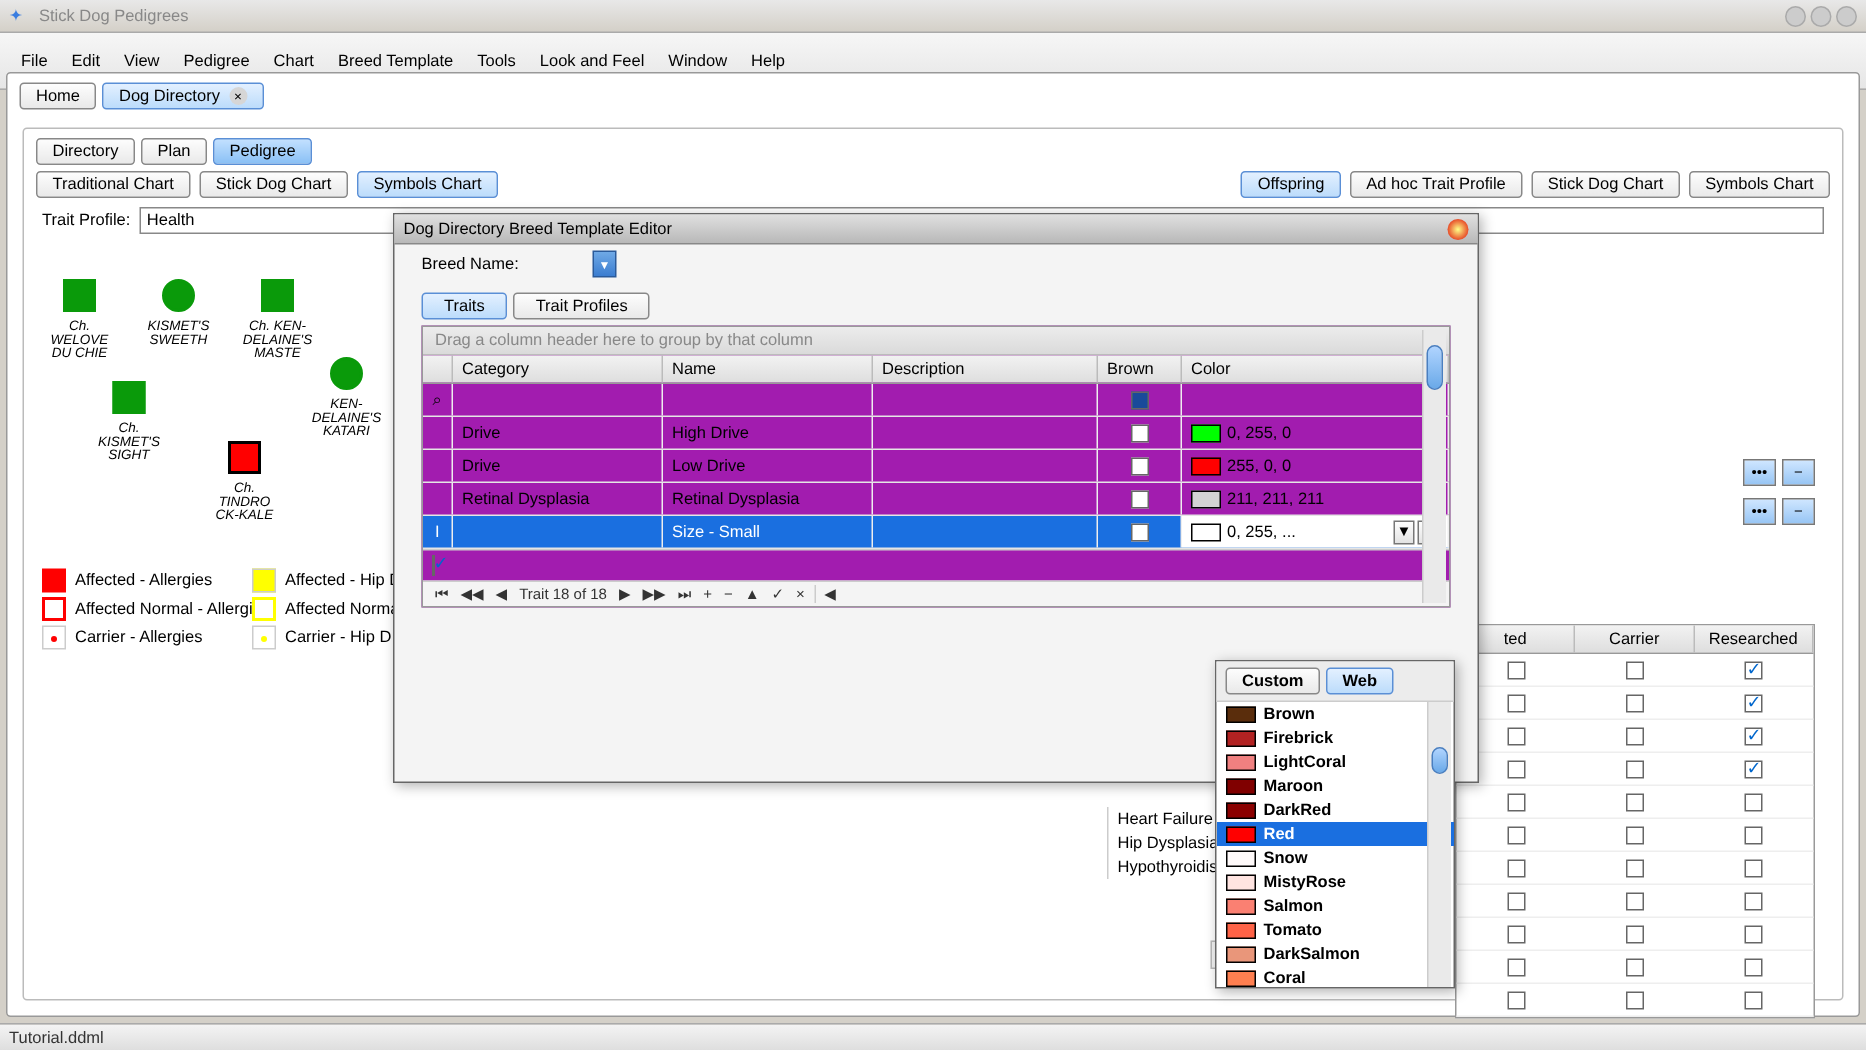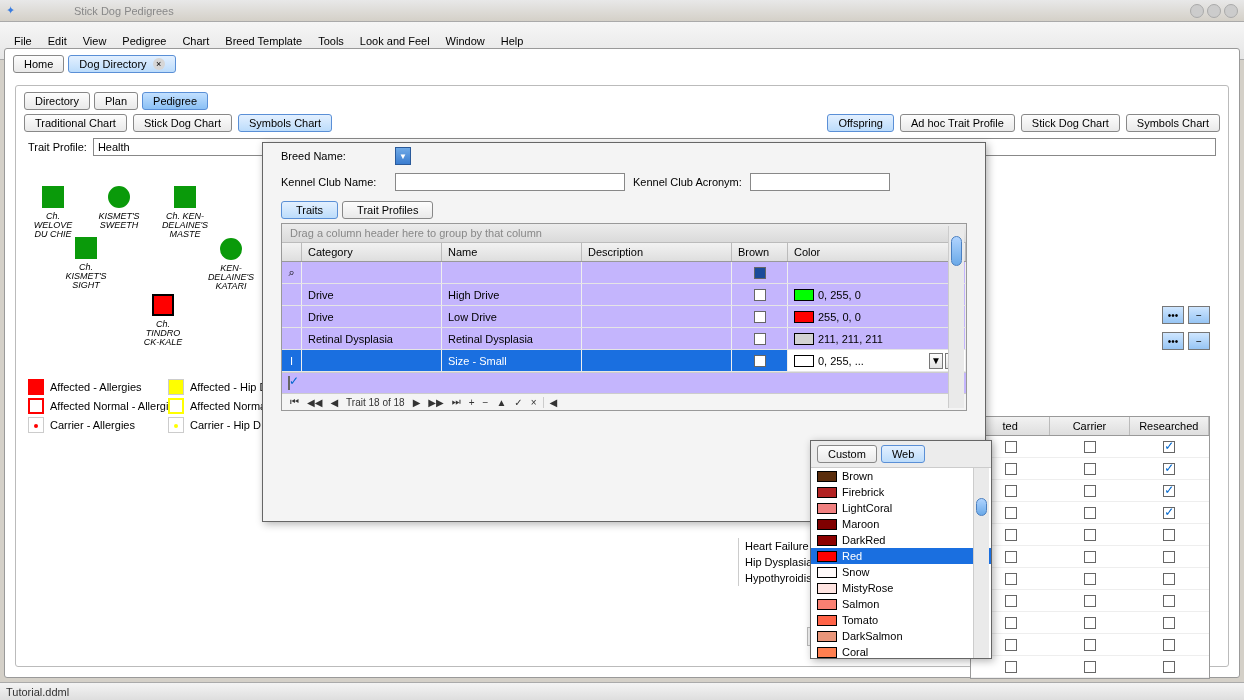--- a/index.html
+++ b/index.html
@@ -1,20 +1,20 @@
 <!DOCTYPE html>
 <html><head>
 <meta charset="utf-8">
 <style>
 * { box-sizing: border-box; margin: 0; padding: 0; font-family: Tahoma, sans-serif; font-size: 11px; }
 body { background: #d4d0c8; width: 1244px; height: 700px; overflow: hidden; position: relative; }
 
 .titlebar { height: 22px; background: linear-gradient(#e8e8e8,#d4d0c8); display: flex; align-items: center; padding: 0 6px; border-bottom: 1px solid #aaa; }
 .titlebar .app-icon { width: 14px; height: 14px; margin-right: 6px; color: #3a7de0; }
-.titlebar .title { color: #888; margin-left: 48px; }
+.titlebar .title { color: #888; }
 .titlebar .win-btns { margin-left: auto; display: flex; gap: 3px; }
 .titlebar .win-btn { width: 14px; height: 14px; border-radius: 50%; background: #ccc; border: 1px solid #aaa; }
 
 .menubar { height: 38px; background: linear-gradient(#f6f6f6,#e6e6e6); display: flex; align-items: center; padding: 0 6px; border-bottom: 1px solid #aaa; }
 .menubar .menu { padding: 2px 8px; cursor: default; }
 
 .outer { position: absolute; top: 44px; left: 0; right: 0; bottom: 18px; background: #fff; border: 1px solid #999; margin: 4px; border-radius: 3px; }
 .nav-tabs { display: flex; gap: 4px; padding: 6px 8px; }
 .tab { background: linear-gradient(#fdfdfd,#e9e9e9); border: 1px solid #888; border-radius: 3px; padding: 2px 10px; display: flex; align-items: center; gap: 6px; cursor: default; }
 .tab.active { background: linear-gradient(#e3f0ff,#bcdcfb); border-color: #5a8fd6; }
@@ -53,35 +53,35 @@
 
 .form-row { display:flex; align-items:center; padding:4px 18px; gap:8px; }
 .form-row label { width:106px; }
 .form-row input.txt { height:18px; border:1px solid #888; padding:0 4px; background:#fff; }
 .form-row input.wide { flex:1; }
 .dd-btn { width:16px; height:18px; background:linear-gradient(#6fa9e6,#3b7dd0); border:1px solid #2a5a9a; display:flex; align-items:center; justify-content:center; color:#fff; font-size:8px; }
 
 .inner-tabs { display:flex; gap:4px; padding:6px 18px 4px; }
 .inner-tabs .tab { padding:2px 14px; }
 
-.grid-panel { margin:0 18px 5px; border:1px solid #999; background:#c4b5fd; }
+.grid-panel { margin:0 18px 5px; border:1px solid #999; background:#a21caf; }
 .group-bar { background:linear-gradient(#ececec,#dadada); color:#888; padding:3px 8px; border-bottom:1px solid #bbb; }
 .grid-head { display:flex; background:linear-gradient(#f2f2f2,#dedede); border-bottom:1px solid #999; }
 .gh { border-right:1px solid #bbb; padding:3px 6px; }
 .grid-row { display:flex; border-bottom:1px solid #e5e5e5; height:22px; align-items:center; }
 .grid-row.sel { background:#1a6fe0; color:#fff; }
 .gc { border-right:1px solid #eee; padding:0 6px; display:flex; align-items:center; height:100%; white-space:nowrap; overflow:hidden; }
 .cbox { width:12px; height:12px; border:1px solid #666; background:#fff; display:inline-block; }
 .color-swatch { width:20px; height:12px; border:1px solid #000; display:inline-block; margin-right:4px; }
 
 .nav-bar { display:flex; align-items:center; gap:4px; padding:2px 6px; border-top:1px solid #ccc; background:#f4f4f4; }
 .nav-bar .nb { padding:0 2px; color:#333; cursor:default; font-size:10px; }
 
 
-.color-picker { position:absolute; left:810px; top:440px; width:182px; background:#fff; border:1px solid #666; box-shadow:2px 2px 8px rgba(0,0,0,.3); z-index:50; }
+.color-picker { position:absolute; left:810px; top:440px; width:160px; background:#fff; border:1px solid #666; box-shadow:2px 2px 8px rgba(0,0,0,.3); z-index:50;font-weight:bold; }
 .cp-tabs { display:flex; gap:4px; padding:4px 6px; border-bottom:1px solid #ccc; background:#ececec;}
 .cp-list { max-height:190px; overflow-y:auto; }
 .cp-item { display:flex; align-items:center; gap:5px; padding:2px 6px; }
 .cp-item.sel { background:#1a6fe0; color:#fff; }
 .cp-sw { width:20px; height:11px; border:1px solid #000; }
 
 
 .rtable { position:absolute; right:18px; top:330px; width:240px; border:1px solid #999; background:#fff; }
 .rtable .rhead { display:flex; background:linear-gradient(#f2f2f2,#dedede); border-bottom:1px solid #999; }
 .rtable .rh { flex:1; text-align:center; padding:3px 0; border-right:1px solid #bbb; }
@@ -191,21 +191,21 @@
         <div class="label">Ch. WELOVE DU CHIE</div>
       </div>
       <div style="position:absolute; left:66px; top:0; text-align:center;">
         <span class="node-ci green-fill"></span>
         <div class="label">KISMET'S SWEETH</div>
       </div>
       <div style="position:absolute; left:132px; top:0; text-align:center;">
         <span class="node-sq green-fill"></span>
         <div class="label">Ch. KEN-DELAINE'S MASTE</div>
       </div>
-      <div style="position:absolute; left:33px; top:51px; text-align:center;">
+      <div style="position:absolute; left:33px; top:68px; text-align:center;">
         <span class="node-sq green-fill"></span>
         <div class="label">Ch. KISMET'S SIGHT</div>
       </div>
       <div style="position:absolute; left:178px; top:52px; text-align:center;">
         <span class="node-ci green-fill"></span>
         <div class="label">KEN-DELAINE'S KATARI</div>
       </div>
       <div style="position:absolute; left:110px; top:108px; text-align:center;">
         <span class="node-sq red-fill"></span>
         <div class="label">Ch. TINDRO CK-KALE</div>
@@ -395,29 +395,27 @@
       <span class="nb">⏮</span>
       <span class="nb">◀</span>
       <span class="nb">Trait 4 of 17</span>
       <span class="nb">▶</span>
       <span class="nb">⏭</span>
     </div>
   </div>
 </div>
 
 <div class="dialog">
+  <div class="dialog-title">
+    <span>Dog Directory Breed Template Editor</span>
+    <div class="close-btn"></div>
+  </div>
   <div class="form-row">
     <label>Breed Name:</label>
     <div class="dd-btn">▼</div>
-  </div>
-  <div class="form-row">
-    <label>Kennel Club Name:</label>
-    <input class="txt" style="width: 230px;" value="">
-    <label style="width:auto">Kennel Club Acronym:</label>
-    <input class="txt" style="width: 140px;" value="">
   </div>
   <div class="inner-tabs">
     <div class="tab active">
         <span>Traits</span>
       </div>
     <div class="tab">
         <span>Trait Profiles</span>
       </div>
   </div>
   <div class="grid-panel" style="position:relative;">

